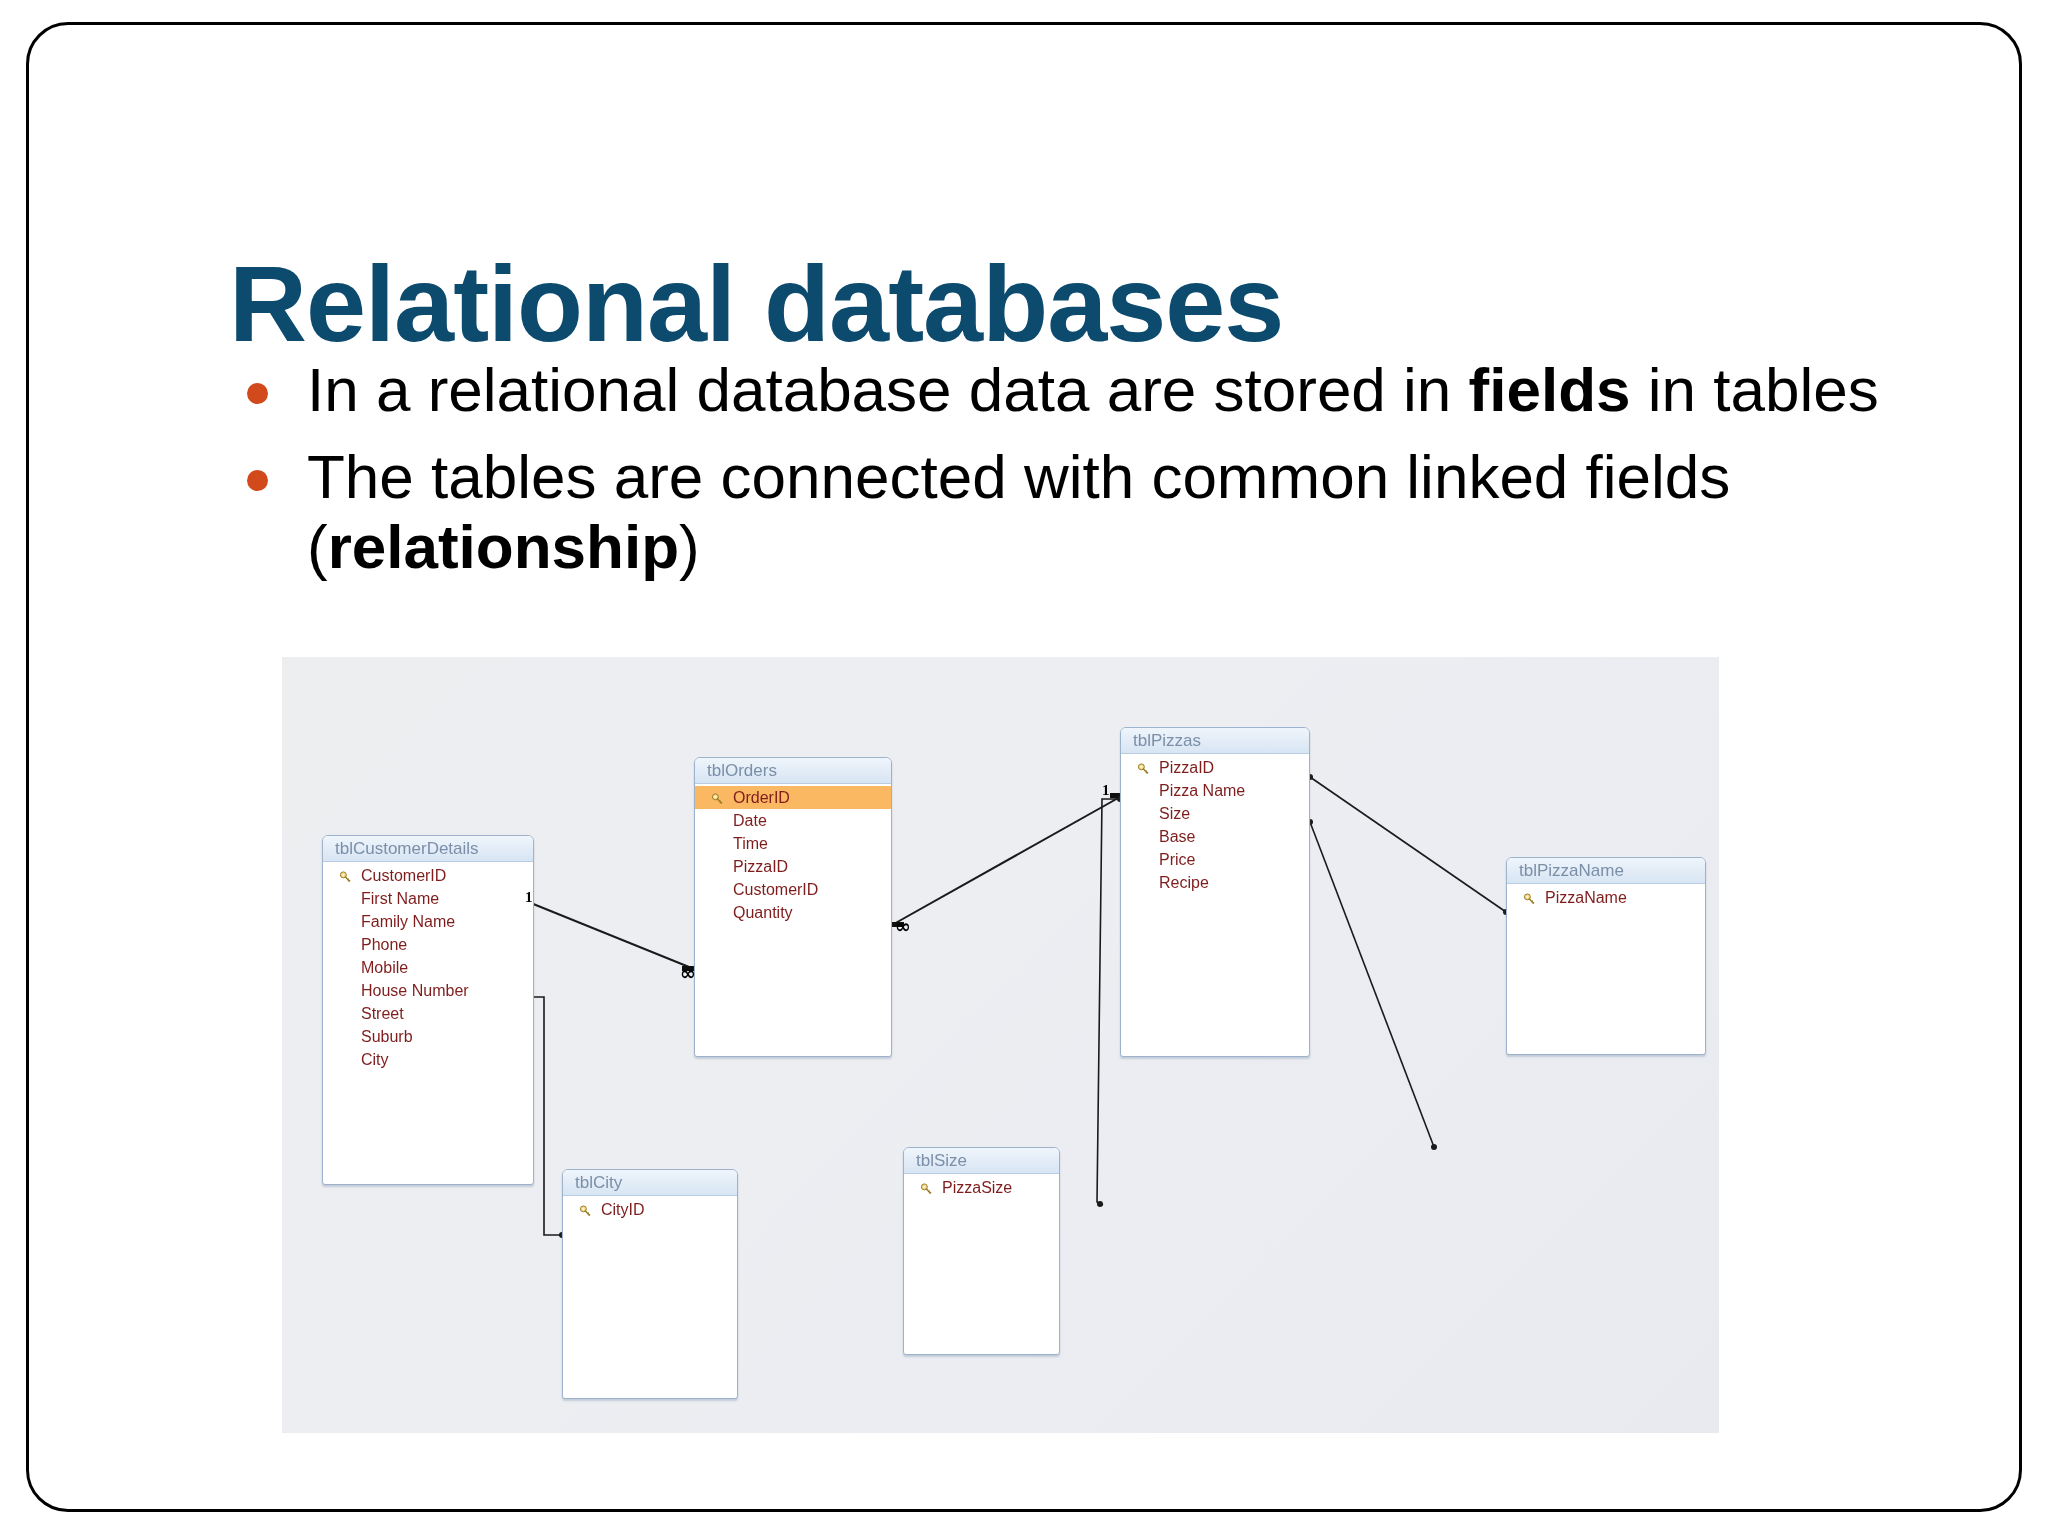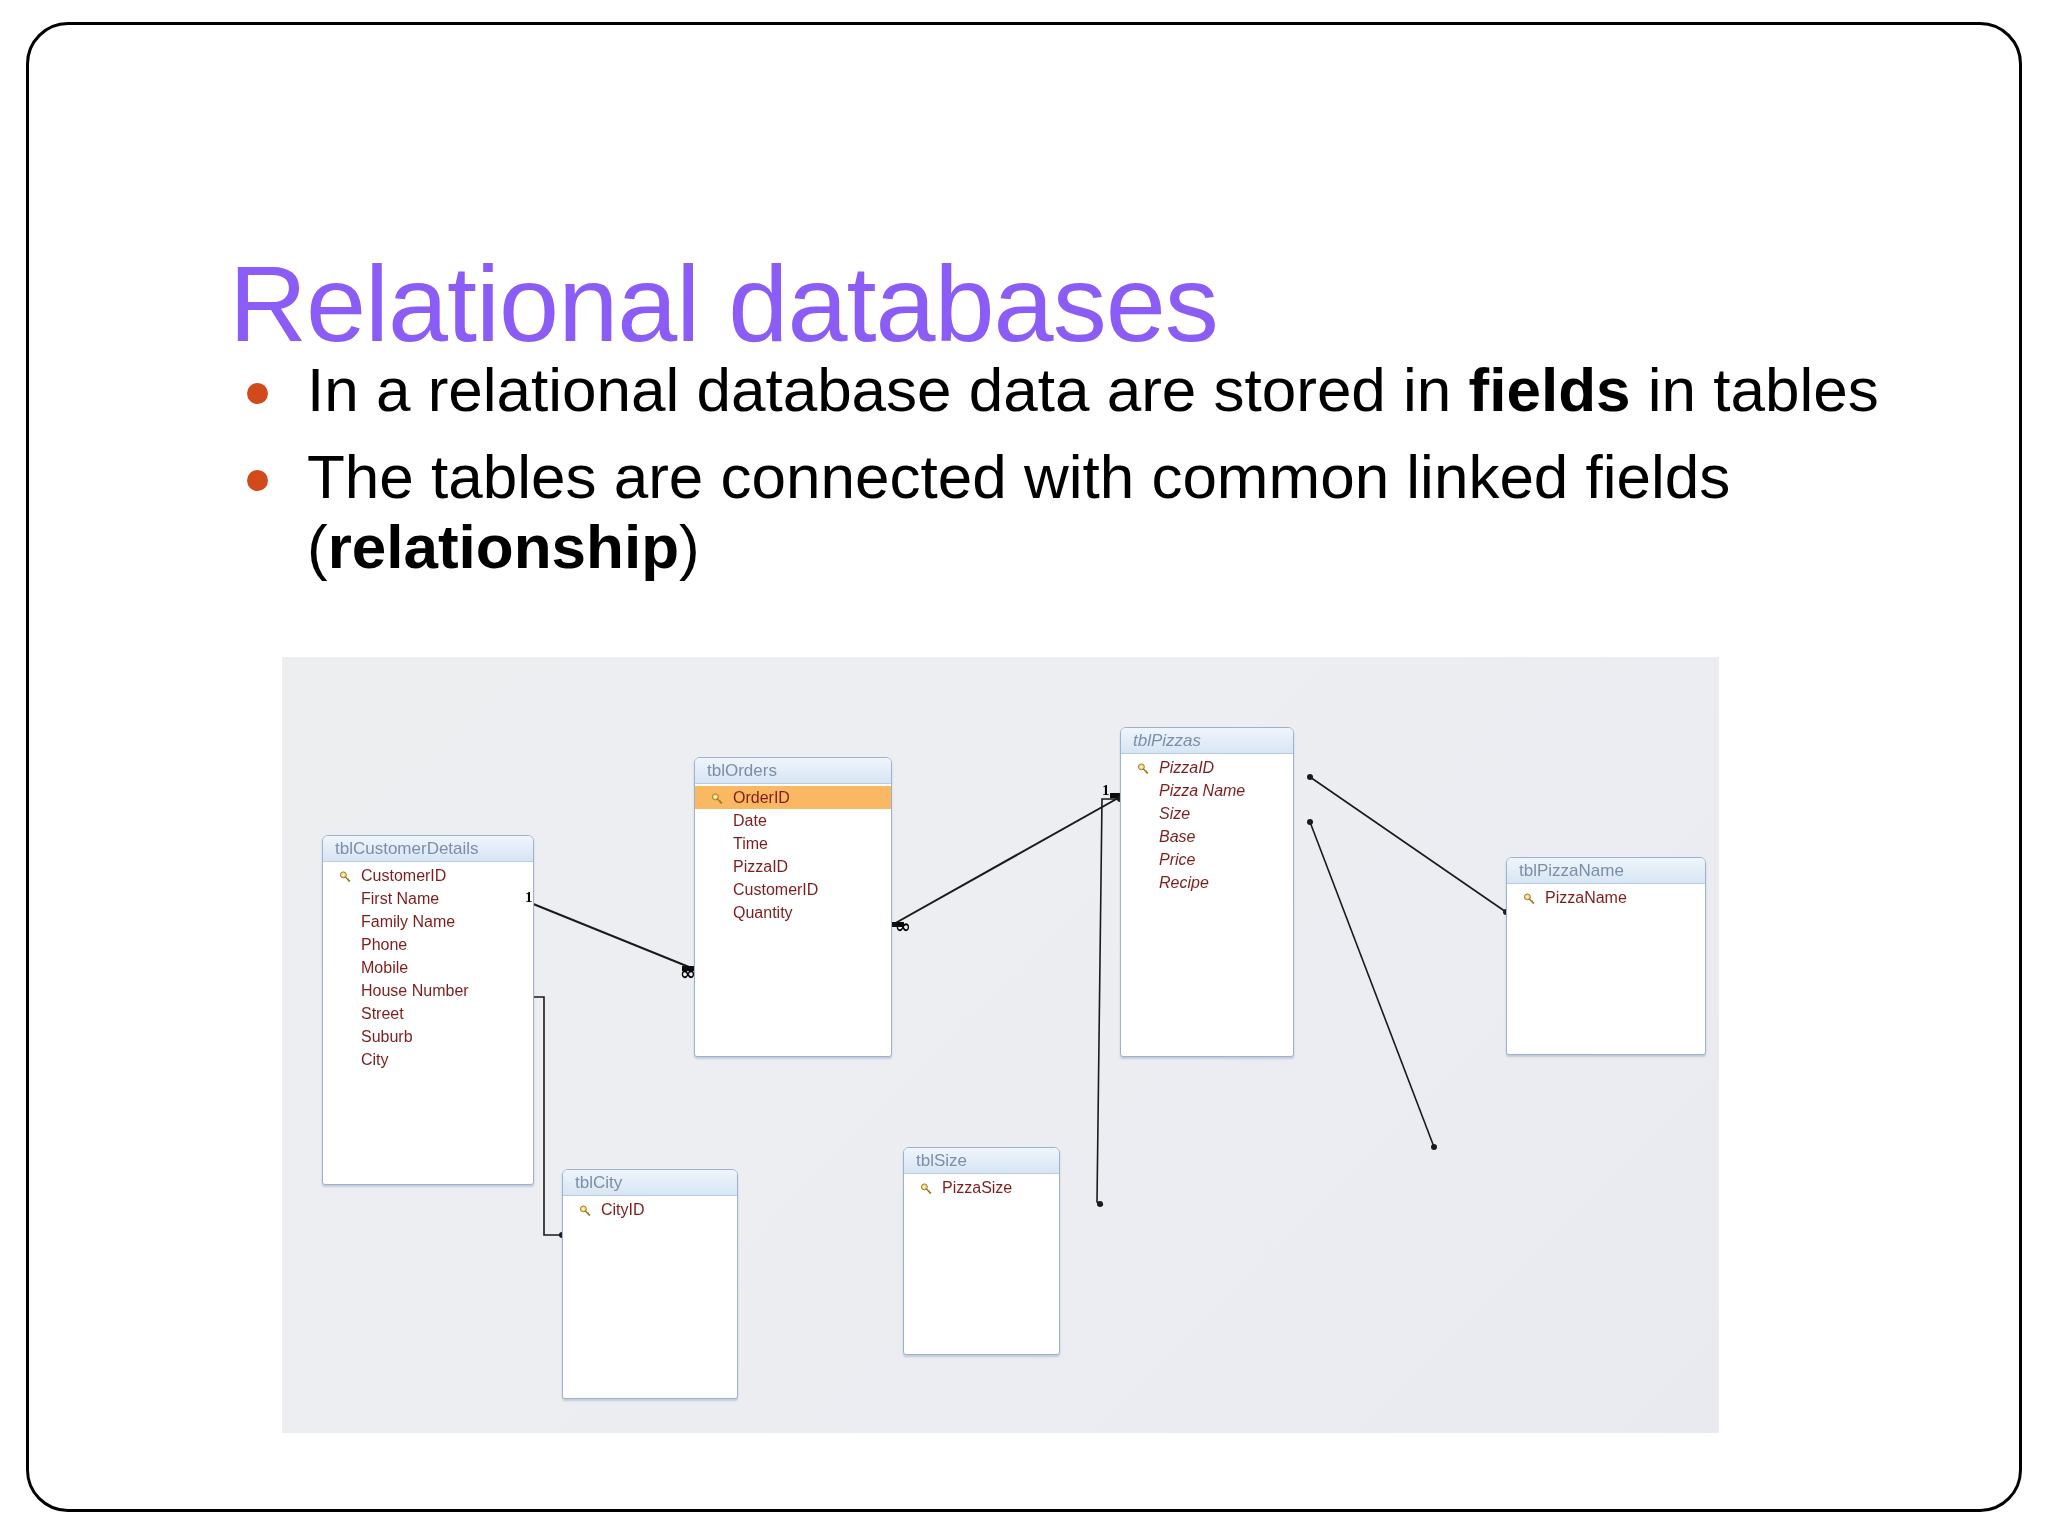--- a/index.html
+++ b/index.html
@@ -30,22 +30,22 @@
   }
 
   
   #title {
     position: absolute;
     left: 200px;
     top: 150px;
     width: 1700px;
     font-size: 108px;
     line-height: 1.05;
-    color: #8b5cf6;
-    font-weight: normal;
+    color: #0c4a6e;
+    font-weight: bold;
     letter-spacing: -1px;
     white-space: nowrap;
   }
 
   
   #bullets {
     position: absolute;
     left: 200px;
     top: 330px;
     width: 1720px;
@@ -214,21 +214,21 @@
                 <path d="M9.6 10.8 L11.1 9.3" stroke="#9b7c24" stroke-width="1.5"></path>
                 <path d="M11.2 12.4 L12.6 11.0" stroke="#9b7c24" stroke-width="1.5"></path>
               </svg></span><span>OrderID</span></div>
           <div class="fld"><span>Date</span></div>
           <div class="fld"><span>Time</span></div>
           <div class="fld"><span>PizzaID</span></div>
           <div class="fld"><span>CustomerID</span></div>
           <div class="fld"><span>Quantity</span></div>
         </div>
       </div>
-      <div class="tbl" style="left: 838px; top: 70px; width: 174px; height: 330px; font-style: italic;">
+      <div class="tbl" style="left: 838px; top: 70px; width: 190px; height: 330px;">
         <div class="hdr">tblPizzas</div>
         <div class="fields">
           <div class="fld"><span class="key"><svg viewBox="0 0 16 16" width="14" height="15">
                 <circle cx="5" cy="5" r="3.4" fill="#f2d98a" stroke="#9b7c24" stroke-width="1.1"></circle>
                 <circle cx="5" cy="5" r="1.2" fill="#fffbe8"></circle>
                 <path d="M6.9 6.9 L12.2 12.6" stroke="#9b7c24" stroke-width="1.6" fill="none"></path>
                 <path d="M9.6 10.8 L11.1 9.3" stroke="#9b7c24" stroke-width="1.5"></path>
                 <path d="M11.2 12.4 L12.6 11.0" stroke="#9b7c24" stroke-width="1.5"></path>
               </svg></span><span>PizzaID</span></div>
           <div class="fld"><span>Pizza Name</span></div>

